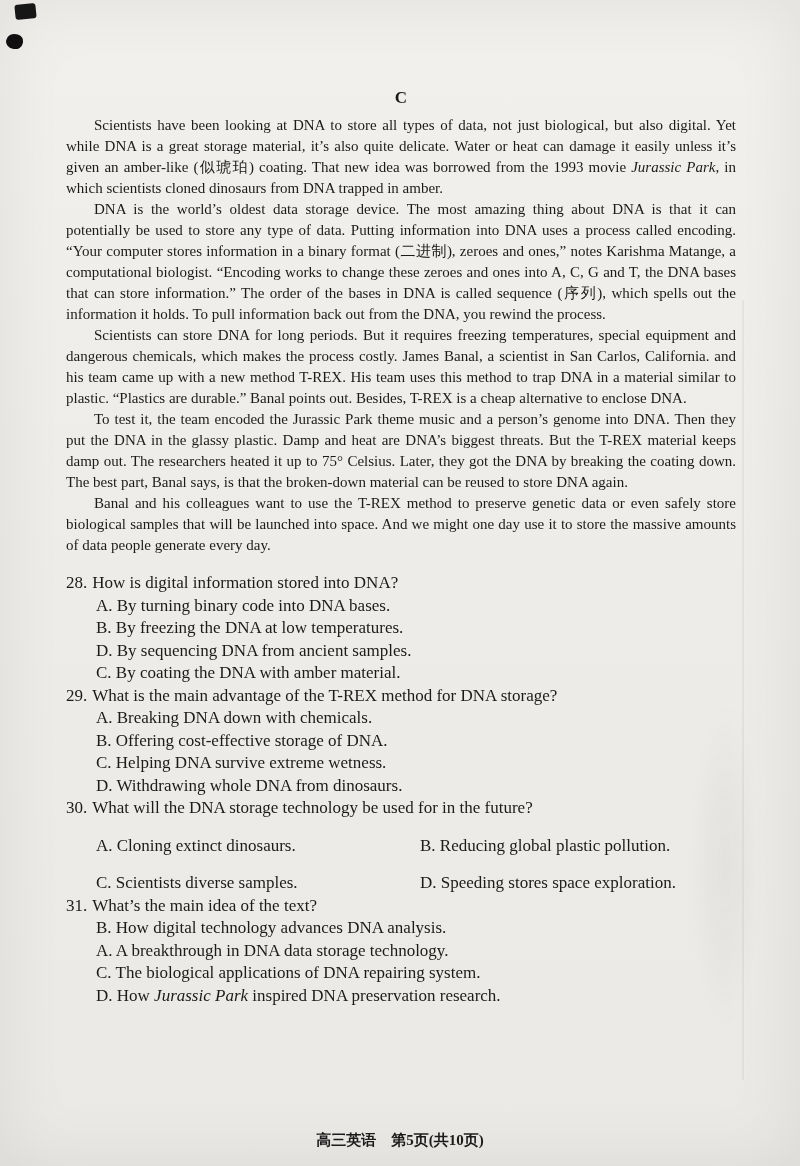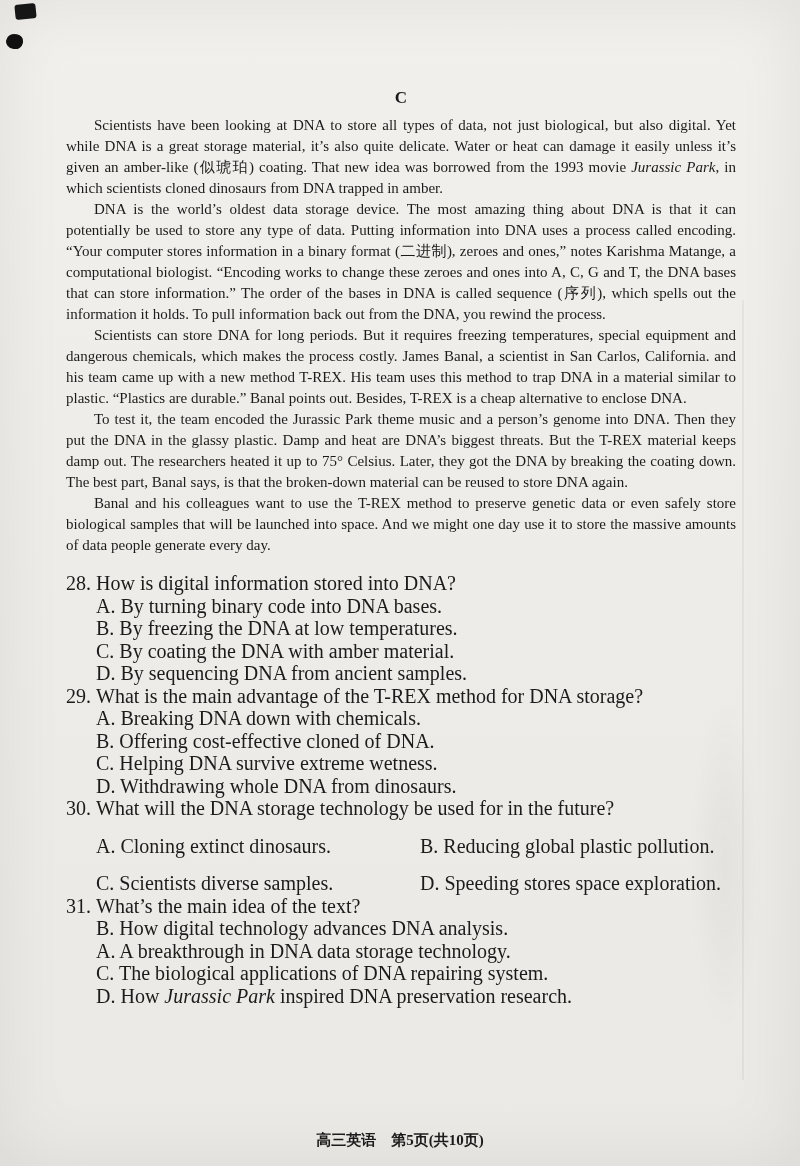--- a/index.html
+++ b/index.html
@@ -57,21 +57,21 @@
   .para {
     margin: 0;
     text-indent: 28px;
     text-align: justify;
     font-size: 15px;
     line-height: 21px;
   }
   .movie-title { font-style: italic; }
   .questions {
     margin-top: 16px;
-    font-size: 20px;
+    font-size: 17px;
     line-height: 22.5px;
   }
   .question { margin: 0; }
   .q-head { }
   .q-num { margin-right: 5px; }
   .q-opt { padding-left: 30px; }
   .q-opt-row { display: flex; padding-left: 30px; margin-top: 15px; }
   .q-opt-row .q-opt { padding-left: 0; }
   .q-opt-row .col1 { width: 324px; }
   .footer {
@@ -107,28 +107,28 @@
     <p class="para">To test it, the team encoded the Jurassic Park theme music and a person’s genome into DNA. Then they put the DNA in the glassy plastic. Damp and heat are DNA’s biggest threats. But the T-REX material keeps damp out. The researchers heated it up to 75° Celsius. Later, they got the DNA by breaking the coating down. The best part, Banal says, is that the broken-down material can be reused to store DNA again.</p>
 
     <p class="para">Banal and his colleagues want to use the T-REX method to preserve genetic data or even safely store biological samples that will be launched into space. And we might one day use it to store the massive amounts of data people generate every day.</p>
 
     <div class="questions">
 
       <div class="question">
         <div class="q-head"><span class="q-num">28.</span><span class="q-text">How is digital information stored into DNA?</span></div>
         <div class="q-opt">A. By turning binary code into DNA bases.</div>
         <div class="q-opt">B. By freezing the DNA at low temperatures.</div>
+        <div class="q-opt">D. By sequencing DNA from ancient samples.</div>
         <div class="q-opt">C. By coating the DNA with amber material.</div>
-        <div class="q-opt">D. By sequencing DNA from ancient samples.</div>
       </div>
 
       <div class="question">
         <div class="q-head"><span class="q-num">29.</span><span class="q-text">What is the main advantage of the T-REX method for DNA storage?</span></div>
         <div class="q-opt">A. Breaking DNA down with chemicals.</div>
-        <div class="q-opt">B. Offering cost-effective cloned of DNA.</div>
+        <div class="q-opt">B. Offering cost-effective storage of DNA.</div>
         <div class="q-opt">C. Helping DNA survive extreme wetness.</div>
         <div class="q-opt">D. Withdrawing whole DNA from dinosaurs.</div>
       </div>
 
       <div class="question">
         <div class="q-head"><span class="q-num">30.</span><span class="q-text">What will the DNA storage technology be used for in the future?</span></div>
         <div class="q-opt-row">
           <div class="q-opt col1">A. Cloning extinct dinosaurs.</div>
           <div class="q-opt">B. Reducing global plastic pollution.</div>
         </div>

